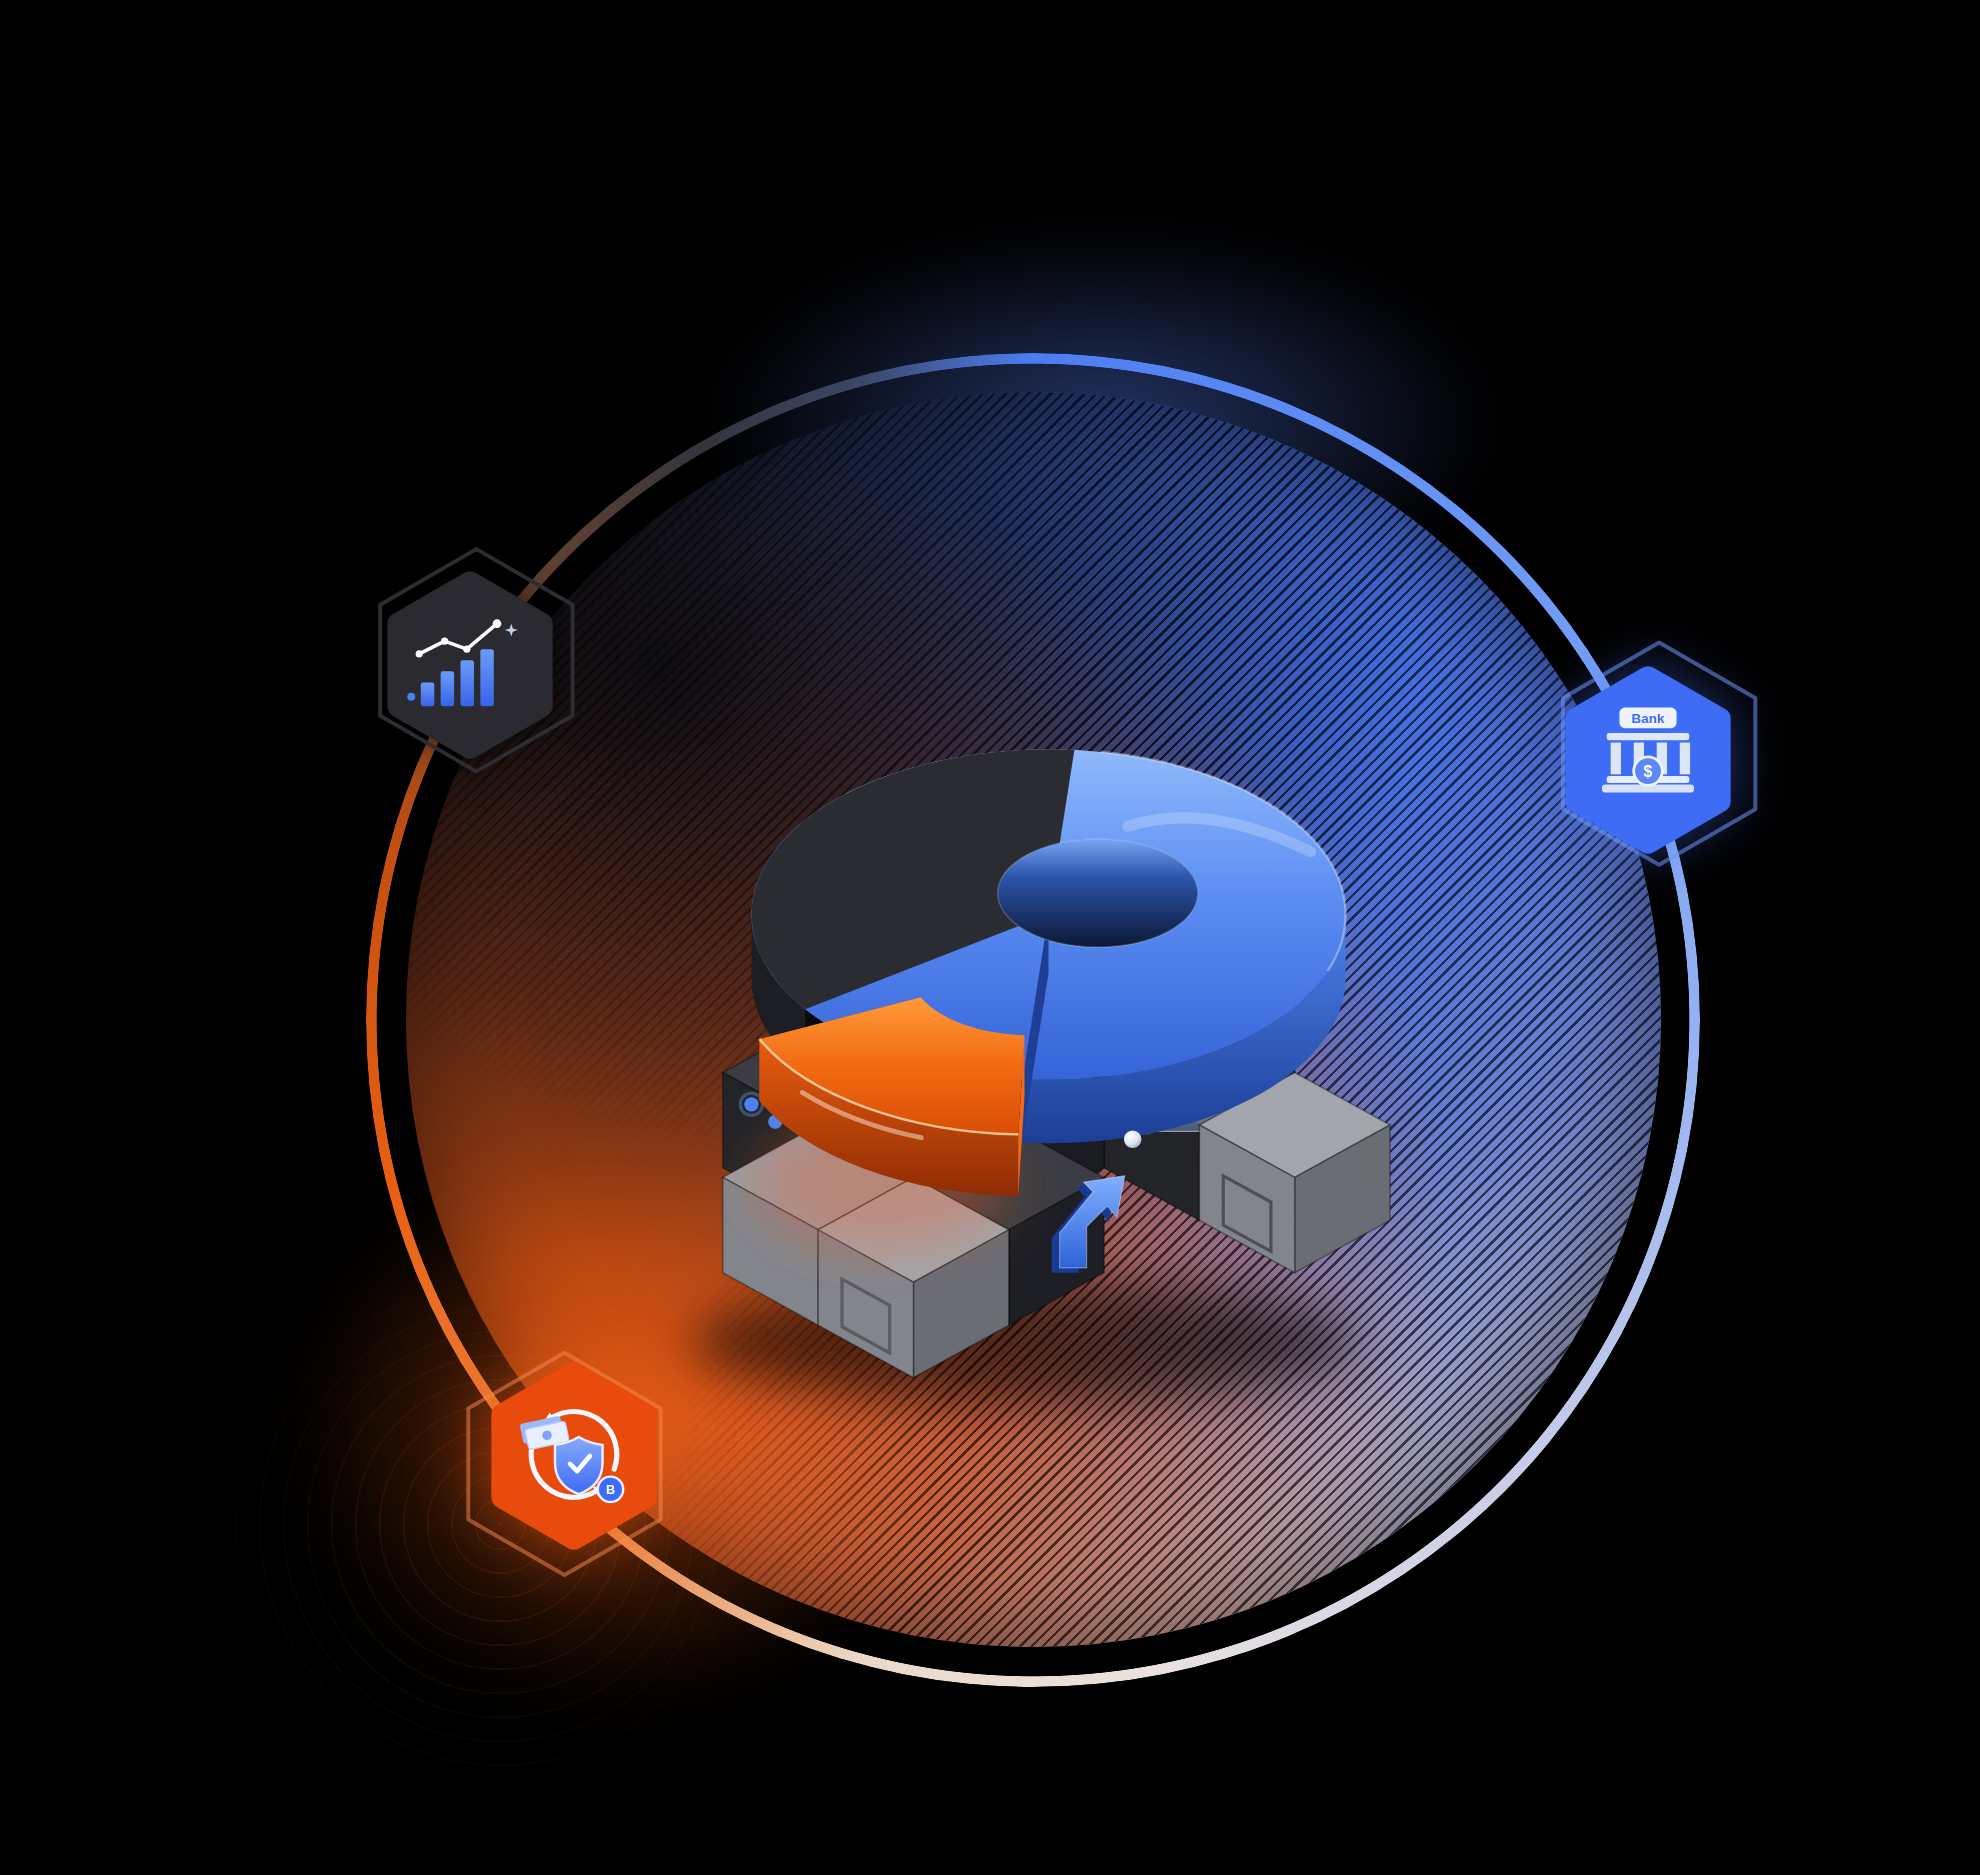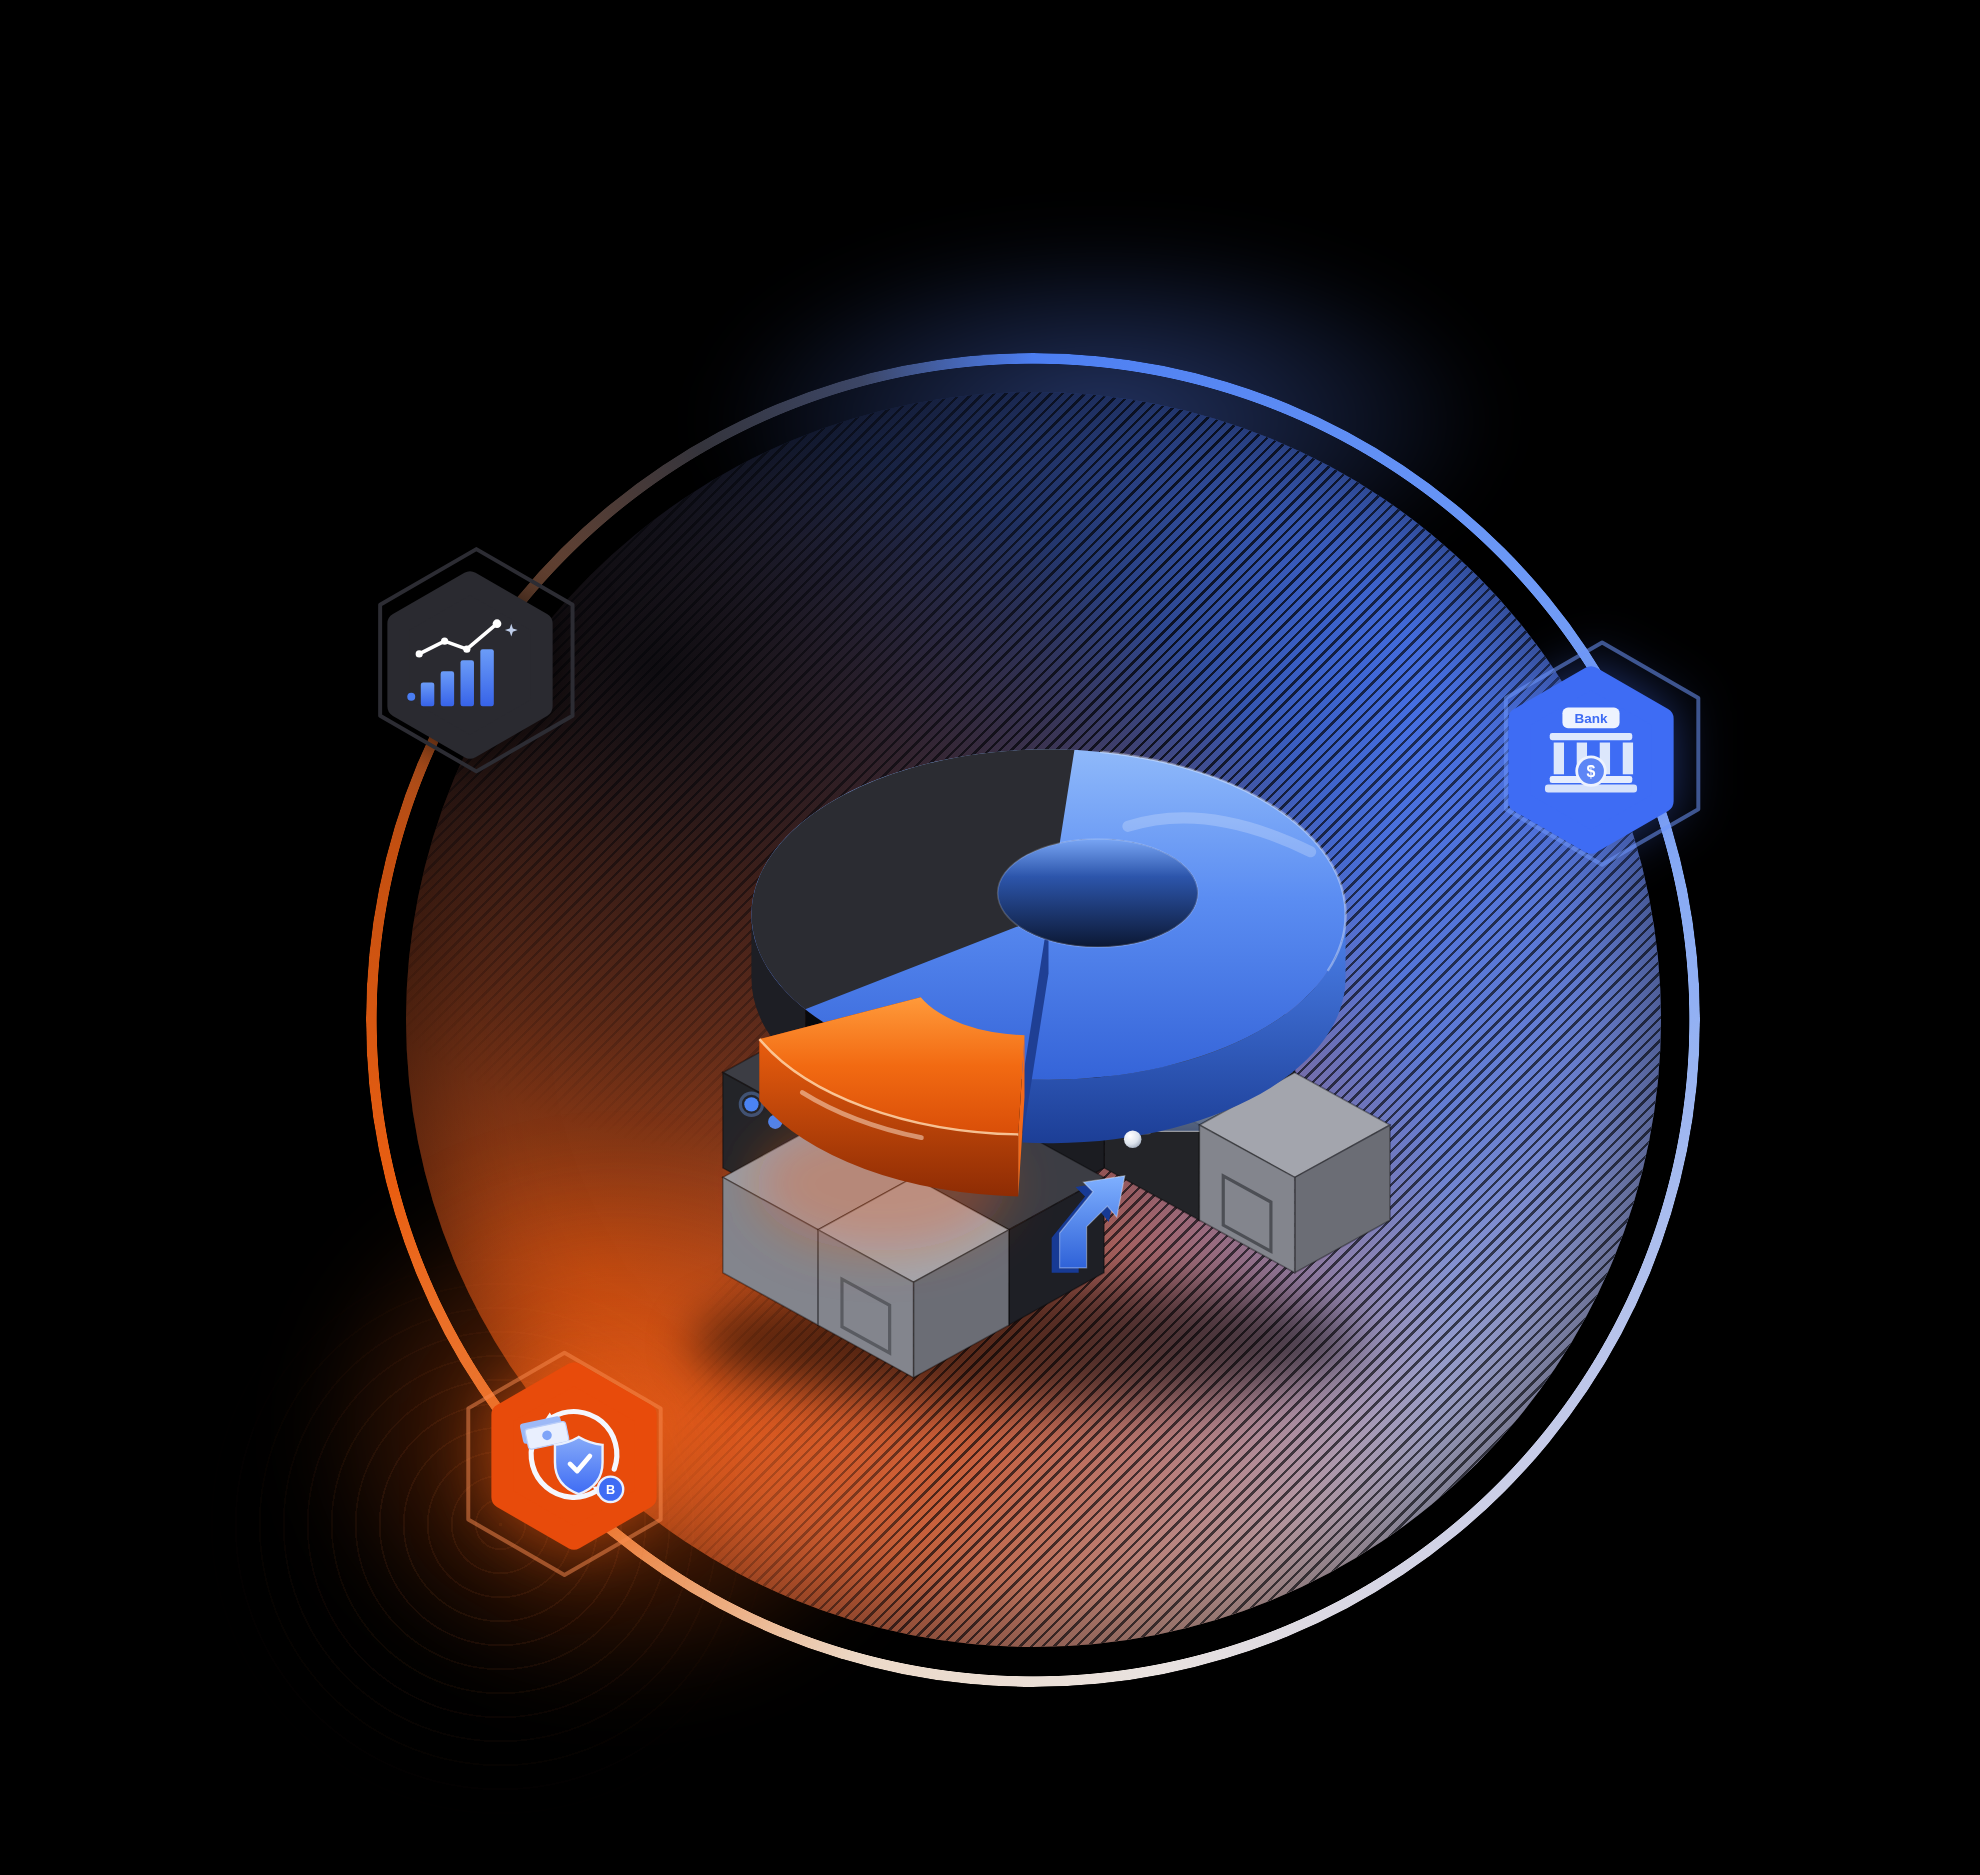--- a/index.html
+++ b/index.html
@@ -95,21 +95,21 @@
     left: 683px; top: 731px;
     width: 731px; height: 699px;
     overflow: visible;
   }
 
   
   .badge { position: absolute; }
   .badge svg { display: block; overflow: visible; }
   .badge-analytics { left: 343px; top: 534px; }
   .badge-analytics svg { filter: drop-shadow(0 0 19px rgba(0,0,0,0.65)); }
-  .badge-bank { left: 1464px; top: 629px; }
+  .badge-bank { left: 1521px; top: 629px; }
   .badge-bank svg { filter: drop-shadow(0 0 24px rgba(70,110,240,0.45)); }
   .badge-exchange { left: 447px; top: 1325px; }
   .badge-exchange svg { filter: drop-shadow(0 0 32px rgba(238,92,18,0.55)); }
 
   text {
     font-family: "Liberation Sans", sans-serif;
     user-select: none;
   }
 </style>
 </head>

